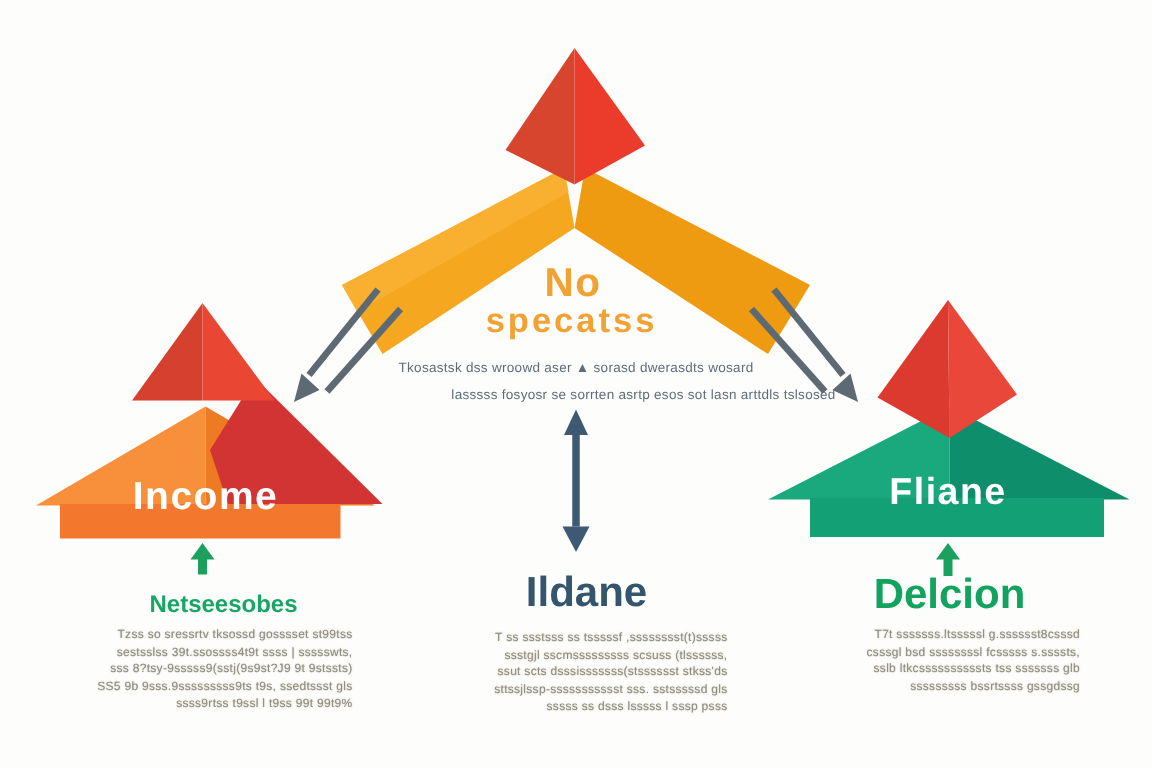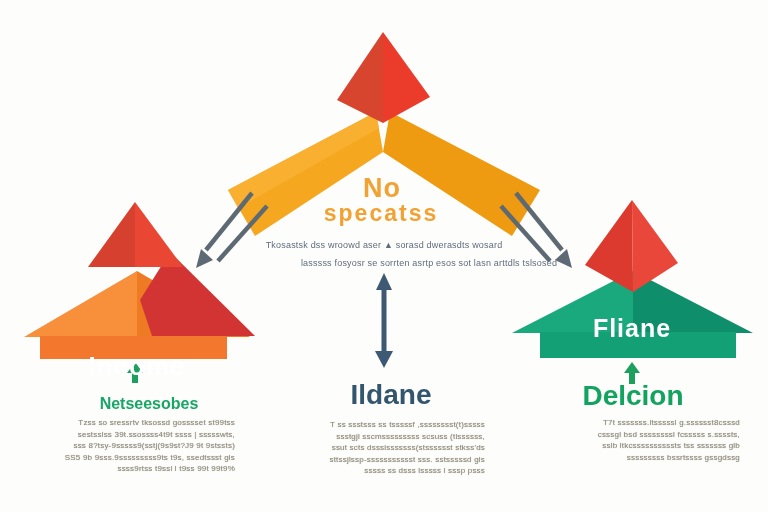--- a/index.html
+++ b/index.html
@@ -84,41 +84,41 @@
       <polygon points="632,362 624,373 640,373"></polygon>
       <rect x="629" y="372" width="6" height="12"></rect>
     </g>
   </svg>
 
   <div class="txt heading1" style="left:382px;top:173px;">No</div>
   <div class="txt heading2" style="left:381px;top:200px;">specatss</div>
   <div class="txt note" style="left:384px;top:240px;">Tkosastsk dss wroowd aser ▲ sorasd dwerasdts wosard</div>
   <div class="txt note" style="left:384px;top:258px;margin-left:45px;">lasssss fosyosr se sorrten asrtp esos sot lasn arttdls tslsosed</div>
 
-  <div class="txt house-label" style="left:137px;top:315px;margin-top:36px;">Income</div>
+  <div class="txt house-label" style="left:137px;top:315px;">Income</div>
   <div class="txt house-label" style="left:632px;top:314px;font-size:25px;">Fliane</div>
 
   <div class="txt title-green" style="left:149px;top:395px;font-size:16px;">Netseesobes</div>
   <div class="txt title-navy" style="left:391px;top:379px;">Ildane</div>
   <div class="txt title-green" style="left:633px;top:380px;font-size:28px;color:#12a35e;">Delcion</div>
 
   <div class="para" style="left:35px;top:417px;">
     <div>Tzss so sressrtv tksossd gosssset st99tss</div>
     <div>sestsslss 39t.ssossss4t9t ssss | ssssswts,</div>
     <div>sss 8?tsy-9sssss9(sstj(9s9st?J9 9t 9stssts)</div>
     <div>SS5 9b 9sss.9sssssssss9ts t9s, ssedtssst gls</div>
     <div>ssss9rtss t9ssl l t9ss 99t 99t9%</div>
   </div>
   <div class="para" style="left:285px;top:419px;">
     <div>T ss ssstsss ss tsssssf ,sssssssst(t)sssss</div>
     <div>ssstgjl sscmsssssssss scsuss (tlssssss,</div>
     <div>ssut scts dsssisssssss(stsssssst stkss'ds</div>
     <div>sttssjlssp-ssssssssssst sss. sstsssssd gls</div>
     <div>sssss ss dsss lsssss l sssp psss</div>
   </div>
-  <div class="para" style="left:540px;top:417px;">
+  <div class="para" style="left:520px;top:417px;">
     <div>T7t sssssss.ltsssssl g.sssssst8csssd</div>
     <div>csssgl bsd ssssssssl fcsssss s.ssssts,</div>
     <div>sslb ltkcssssssssssts tss sssssss glb</div>
     <div>sssssssss bssrtssss gssgdssg</div>
   </div>
 
 </div>
 
 </body></html>

